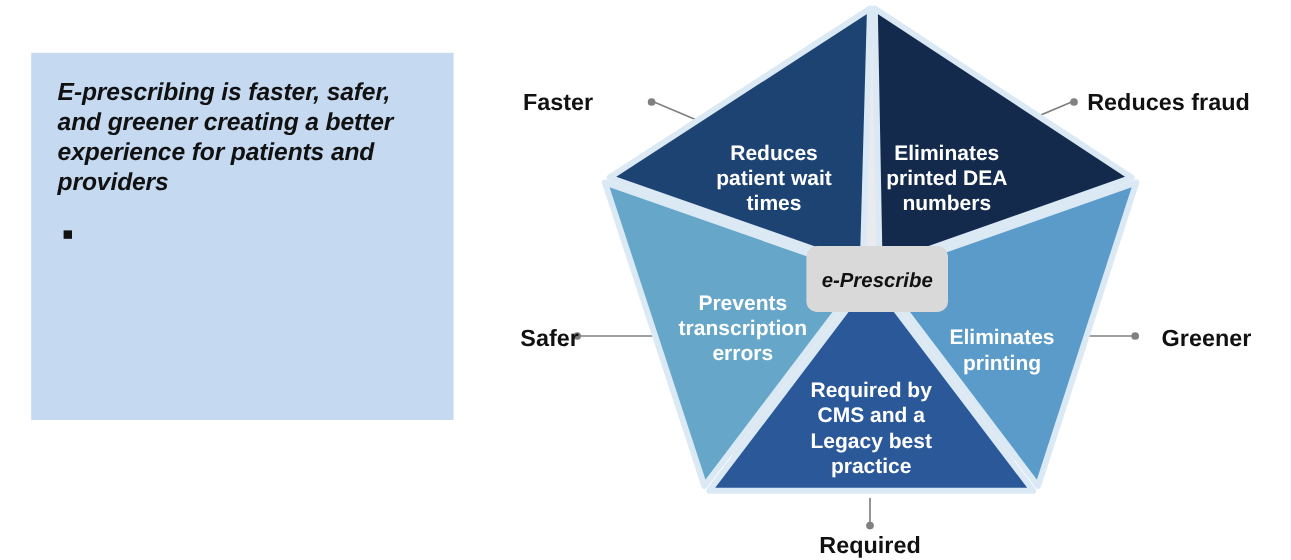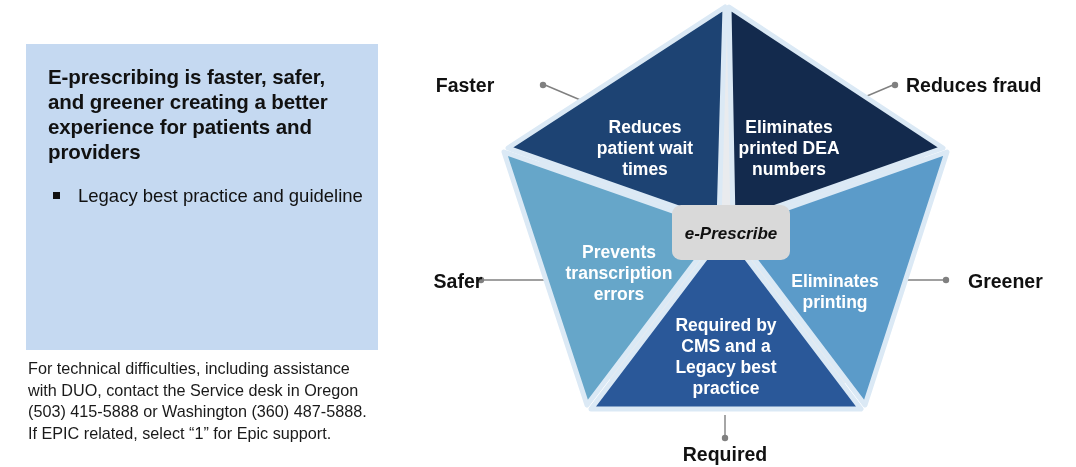--- a/index.html
+++ b/index.html
@@ -26,20 +26,21 @@
   }
 
   #callout-box {
     position: absolute;
     left: 26px;
     top: 44px;
     width: 352px;
     height: 306px;
     background: #c5d9f1;
     box-sizing: border-box;
+    font-style: italic;
   }
 
   #callout-heading {
     position: absolute;
     left: 22px;
     top: 20px;
     width: 318px;
     font-size: 20.5px;
     font-weight: bold;
     line-height: 25px;
@@ -131,26 +132,24 @@
 <body>
 
 <div id="left-panel">
 
   <div id="callout-box">
     <div id="callout-heading">E-prescribing is faster, safer, and greener creating a better experience for patients and providers</div>
 
     <ul id="bullet-list">
       <li class="bullet-item">
         <span class="bullet-marker"></span>
-        <span>Legacy best practice and guideline</span>
       </li>
     </ul>
   </div>
 
-  <div id="footer-note">For technical difficulties, including assistance with DUO, contact the Service desk in Oregon (503) 415-5888 or Washington (360) 487-5888.  If EPIC related, select “1” for Epic support.</div>
 </div>
 
 <div id="diagram">
   <svg id="diagram-svg" viewBox="0 0 681 467" xmlns="http://www.w3.org/2000/svg">
 
     <g>
       <line class="leader-line" x1="150" y1="85" x2="228" y2="118"></line>
       <circle class="leader-dot" cx="148" cy="85" r="3.2"></circle>
 
       <line class="leader-line" x1="498" y1="85" x2="420" y2="118"></line>

